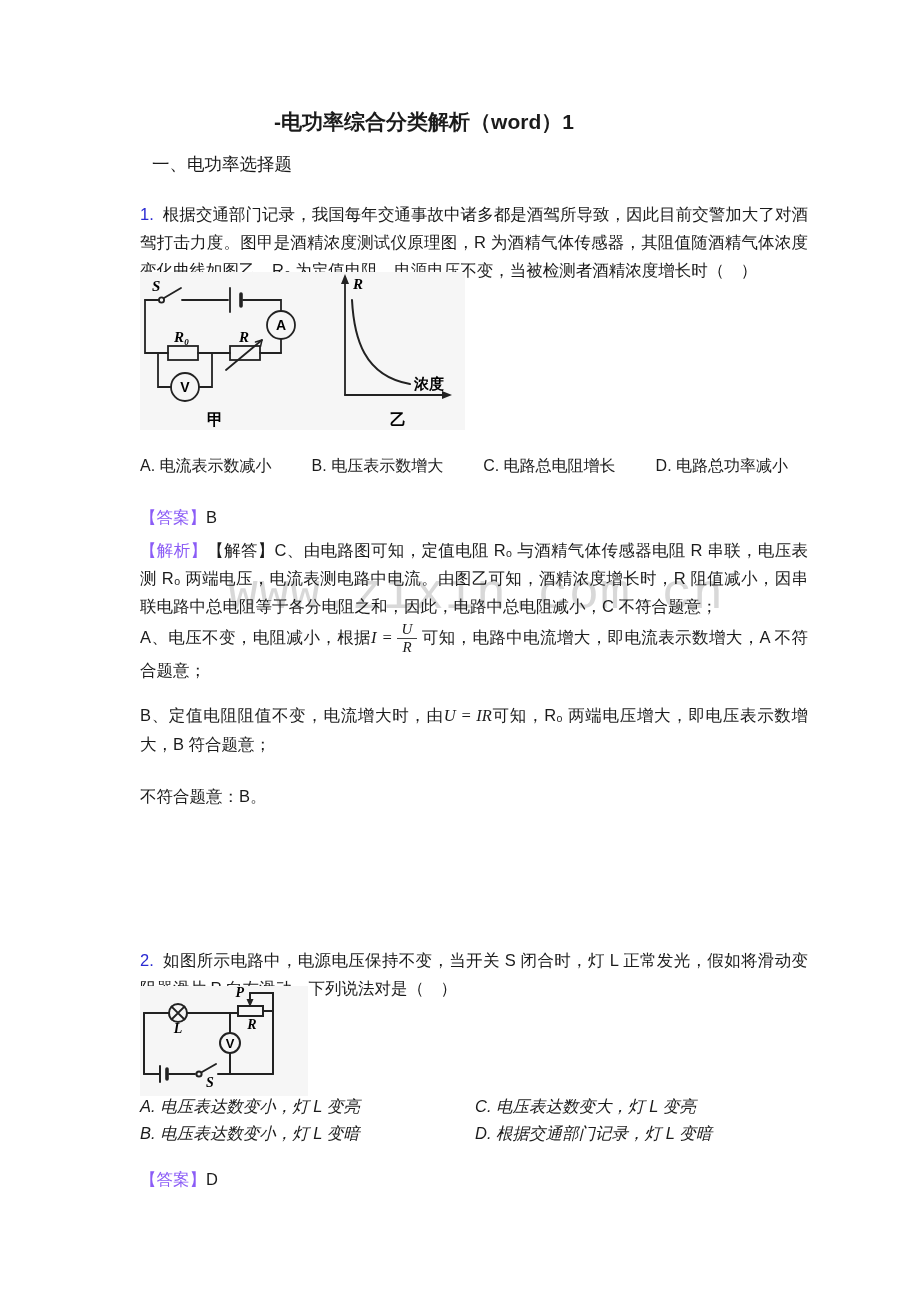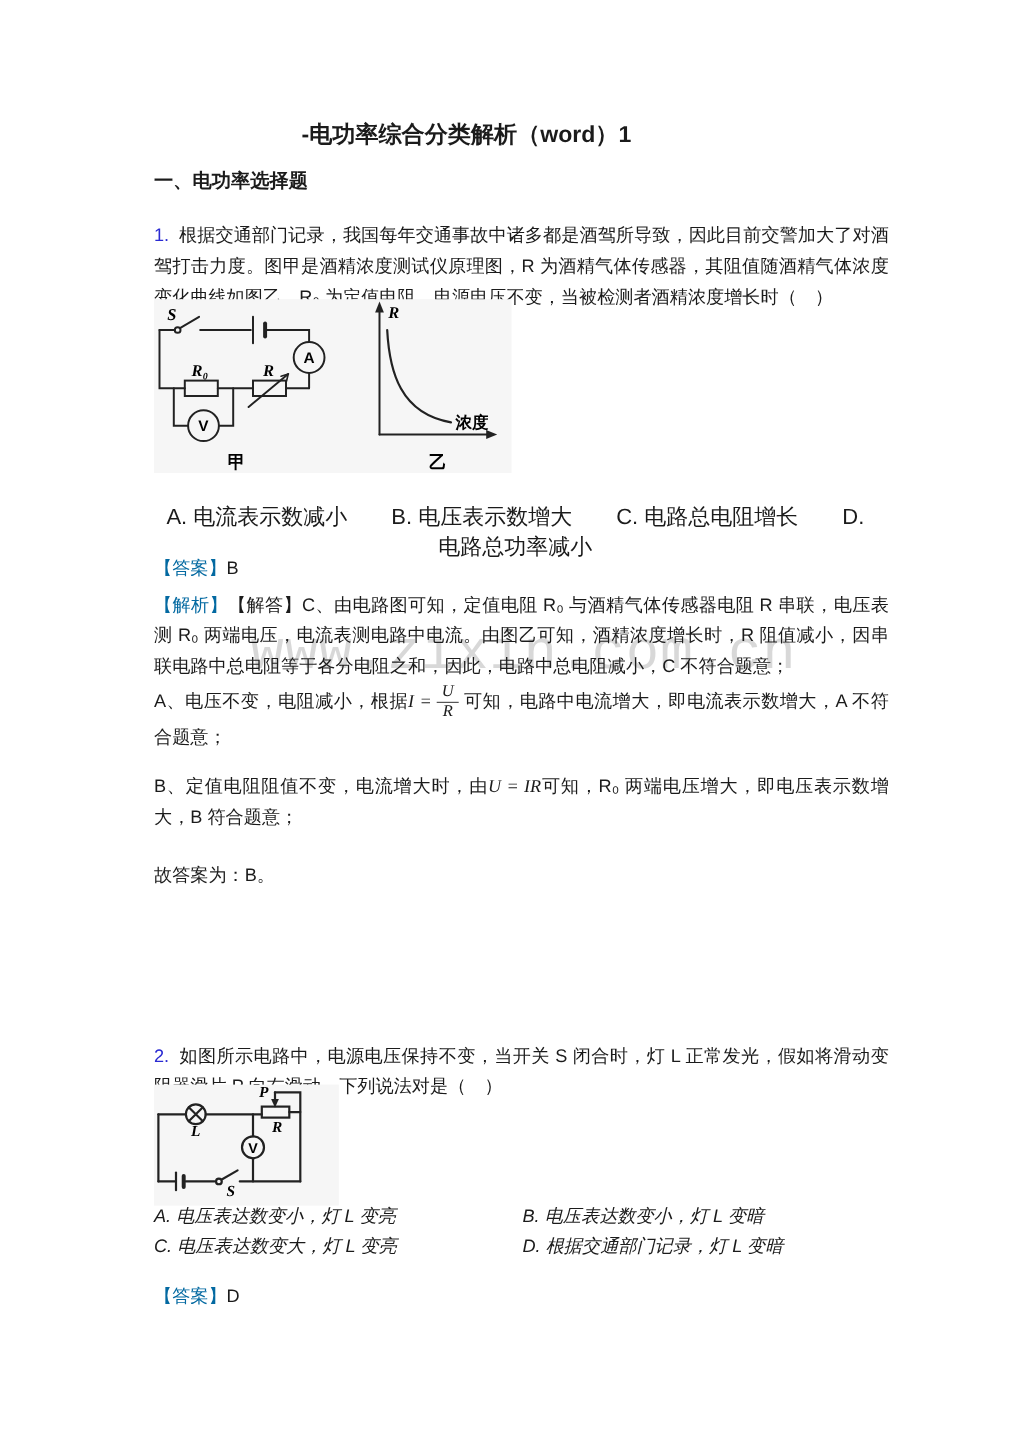--- a/index.html
+++ b/index.html
@@ -3,29 +3,29 @@
 <meta charset="utf-8">
 <style>
   html,body{margin:0;padding:0;background:#ffffff;}
   .page{position:relative;width:920px;height:1302px;background:#ffffff;overflow:hidden;
         font-family:"Liberation Sans","DejaVu Sans",sans-serif;color:#1b1b1b;}
   .watermark{position:absolute;left:228px;top:566px;z-index:0;
         font-family:Liberation Mono, monospace;
         font-size:50px;color:#cccccc;opacity:.75;letter-spacing:1px;white-space:nowrap;}
   .doc-title{position:absolute;top:108px;left:0;width:848px;text-align:center;z-index:1;
         font-size:21px;font-weight:bold;}
-  .section-heading{position:absolute;top:152px;left:140px;z-index:1;
-        font-size:17.5px;font-weight:bold;}
+  .section-heading{position:absolute;top:152px;left:152px;z-index:1;
+        font-size:17.5px;font-weight:normal;}
   .para{position:absolute;left:140px;width:668px;z-index:1;
         font-size:16.5px;line-height:28px;text-align:justify;}
-  .blue{color:#0369a1;}
+  .blue{color:#8b5cf6;}
   .qnum{color:#2a2ad2;margin-right:9px;}
   .fig{position:absolute;left:140px;z-index:1;background:#f6f6f6;}
   .fig svg{display:block;}
-  .opts1{width:657px;font-size:20px;text-align:center;}
+  .opts1{width:657px;font-size:16px;text-align:left;}
   .opts1 .opt{margin-right:40px;}
   .opts1 .opt:last-child{margin-right:0;}
   .ansline{position:absolute;left:140px;z-index:1;font-size:16.5px;line-height:26px;}
   .opts2{position:absolute;left:140px;width:700px;z-index:1;display:grid;
         grid-template-columns:335px auto;font-size:16.5px;line-height:27px;}
   .mvar{font-family:"Liberation Serif","DejaVu Serif",serif;font-style:italic;font-size:16.5px;}
   .frac{display:inline-block;vertical-align:middle;text-align:center;margin:0 4px;
         font-family:"Liberation Serif","DejaVu Serif",serif;font-style:italic;
         font-size:15px;line-height:1.15;}
   .frac .num{display:block;border-bottom:1.3px solid #444;padding:0 5px;}
@@ -107,21 +107,21 @@
 
   <p class="ansline" style="top:487px;"><span class="blue">【答案】</span><span>B</span></p>
 
   <p class="para" style="top:516px;margin-top:20px;"><span class="blue">【解析】</span><span>【解答】C、由电路图可知，定值电阻 R₀ 与酒精气体传感器电阻 R 串联，电压表测 R₀ 两端电压，电流表测电路中电流。由图乙可知，酒精浓度增长时，R 阻值减小，因串联电路中总电阻等于各分电阻之和，因此，电路中总电阻减小，C 不符合题意；</span></p>
 
   <p class="para" style="top:604px;"><span>A、电压不变，电阻减小，根据</span><span class="mvar">I</span>&nbsp;<span class="mvar">=</span><span class="frac"><span class="num">U</span><span class="den">R</span></span><span>可知，电路中电流增大，即电流表示数增大，A 不符合题意；</span></p>
 
   <p class="para" style="top:684px;"><span>B、定值电阻阻值不变，电流增大时，由</span><span class="mvar">U = IR</span><span>可知，R₀ 两端电压增大，即电压表示数增大，B 符合题意；</span></p>
 
 
-  <p class="para" style="top:765px;">故答案为：B。</p>
+  <p class="para" style="top:765px;">不符合题意：B。</p>
 
 
   <p class="para" style="top:929px;"><span class="qnum">2.</span><span>如图所示电路中，电源电压保持不变，当开关 S 闭合时，灯 L 正常发光，假如将滑动变阻器滑片 P 向右滑动，下列说法对是（　）</span></p>
 
   <div class="fig" style="top:986px;width:168px;height:110px;">
     <svg width="168" height="110" viewBox="0 0 168 110">
       <g stroke="#222" stroke-width="2" fill="none" stroke-linecap="round">
         <path d="M4 27 V88"></path>
         <path d="M4 27 H29"></path>
         <g>
@@ -156,20 +156,20 @@
       <text x="104" y="11" text-anchor="end" class="lbl2">P</text>
       <text x="112" y="43" text-anchor="middle" class="lbl2">R</text>
       <text x="38" y="47" text-anchor="middle" class="lbl2">L</text>
       <text x="90" y="62" text-anchor="middle" class="meter" style="font-size:13px">V</text>
       <text x="66" y="101" class="lbl2">S</text>
     </svg>
   </div>
 
   <div class="opts2" style="top:1093px;font-style:italic;">
     <span>A. 电压表达数变小，灯 L 变亮</span>
+    <span>C. 电压表达数变大，灯 L 变亮</span>
     <span>B. 电压表达数变小，灯 L 变暗</span>
-    <span>C. 电压表达数变大，灯 L 变亮</span>
     <span>D. 根据交通部门记录，灯 L 变暗</span>
   </div>
 
   <p class="ansline" style="top:1149px;"><span class="blue">【答案】</span><span>D</span></p>
 
 </div>
 
 </body></html>

